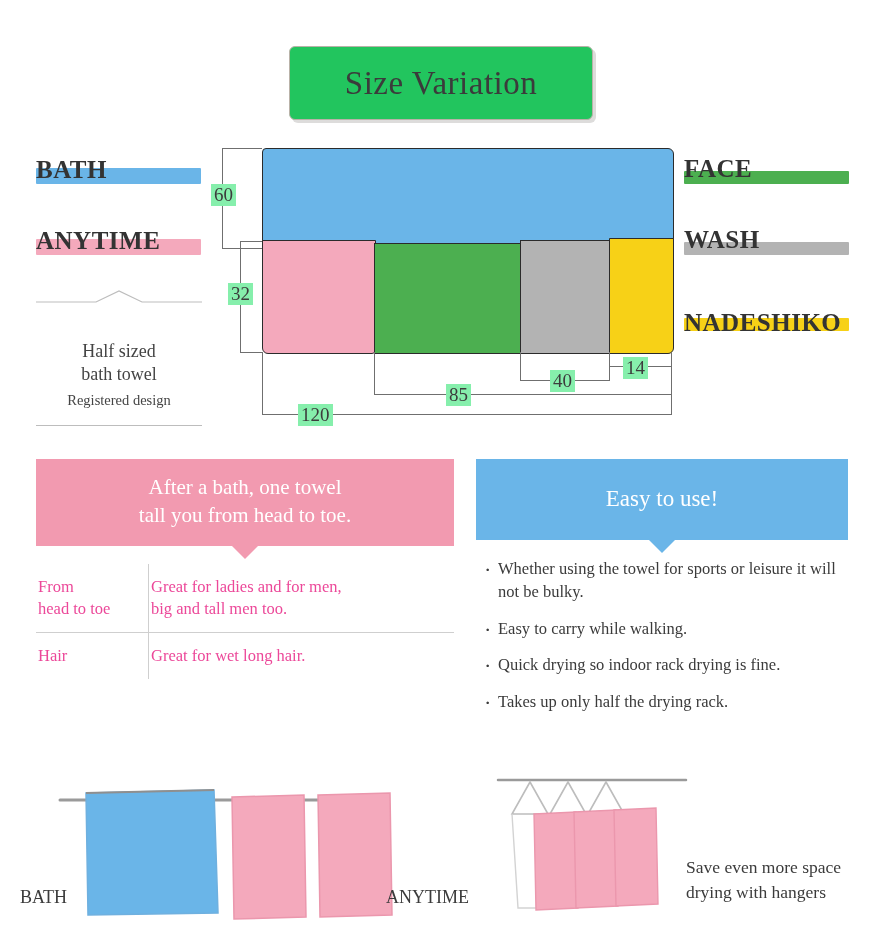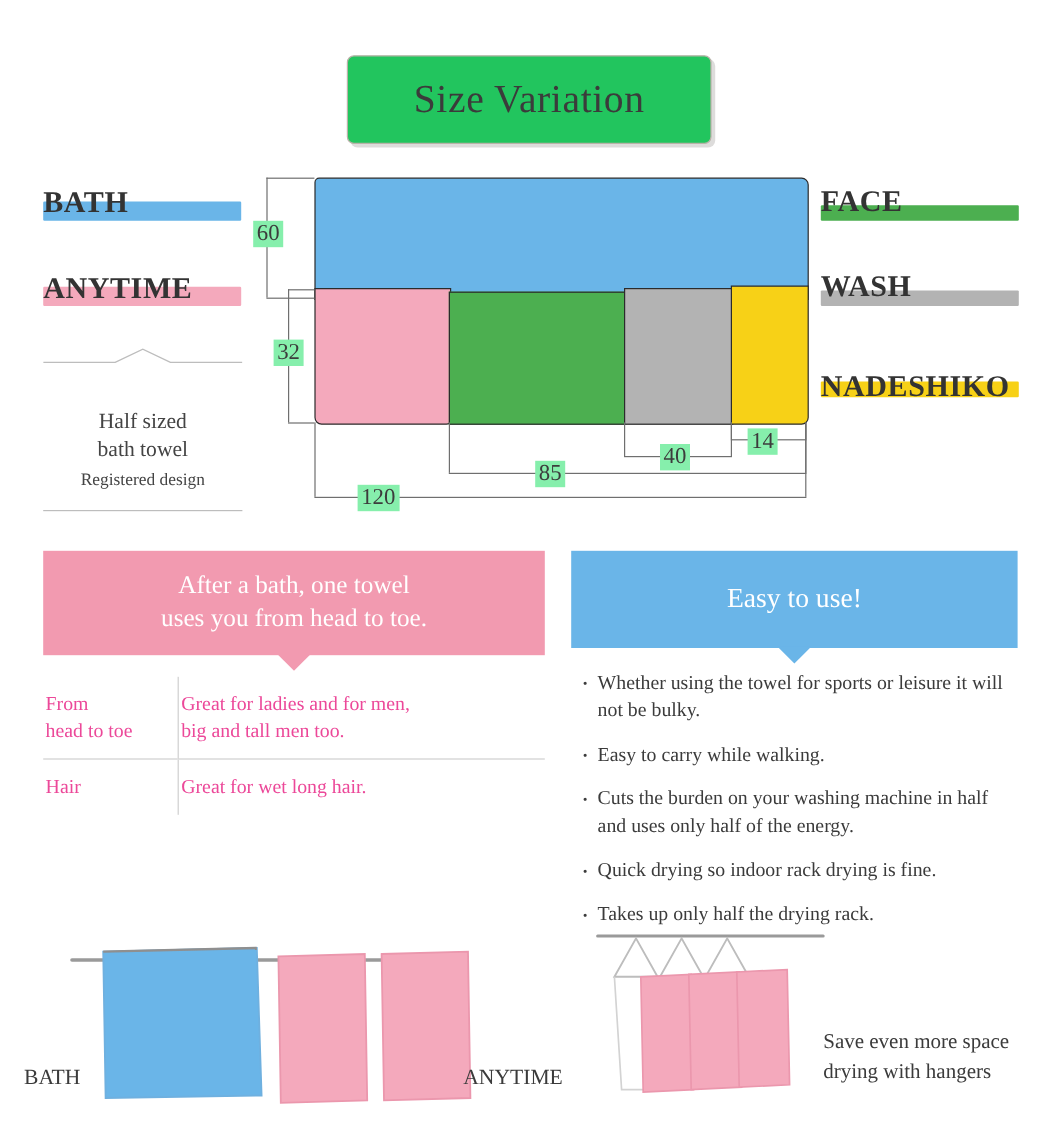--- a/index.html
+++ b/index.html
@@ -257,21 +257,21 @@
 
   <div class="dim-line-v" style="left:56px; top:214px; height:62px;"></div>
   <div class="dim-line-v" style="left:465px; top:214px; height:62px;"></div>
   <div class="dim-line-h" style="left:56px; top:276px; width:410px;"></div>
   <div class="dim-num" style="left:92px; top:266px;">120</div>
 </div>
 
 <div class="panel" style="left:36px; top:459px; width:418px;">
   <div class="panel-head pink-bg">
     <div>After a bath, one towel</div>
-    <div>uses you from head to toe.</div>
+    <div>tall you from head to toe.</div>
     <span class="tail tail-pink"></span>
   </div>
   <table class="rows">
     <tbody>
         <tr>
       <td class="key">
         <div>From</div>
         <div>head to toe</div>
       </td>
       <td class="val">
@@ -292,21 +292,20 @@
 </div>
 
 <div class="panel" style="left:476px; top:459px; width:372px;">
   <div class="panel-head blue-bg" style="padding:24px 10px 26px;font-family:Liberation Serif, serif;">
     <div style="font-size:23px;">Easy to use!</div>
     <span class="tail tail-blue"></span>
   </div>
   <ul class="bullets">
     <li>Whether using the towel for sports or leisure it will not be bulky.</li>
     <li>Easy to carry while walking.</li>
-    <li>Cuts the burden on your washing machine in half and uses only half of the energy.</li>
     <li>Quick drying so indoor rack drying is fine.</li>
     <li>Takes up only half the drying rack.</li>
   </ul>
 </div>
 
 <svg style="position:absolute; left:36px; top:775px; width:420px; height:150px;" viewBox="0 0 420 150">
 
   <line x1="24" y1="25" x2="352" y2="25" stroke="#9a9a9a" stroke-width="3" stroke-linecap="round"></line>
 
   <path d="M50,18 L178,15 L182,138 L52,140 Z" fill="#6ab5e8" stroke="#6fb0df" stroke-width="1.5"></path>

